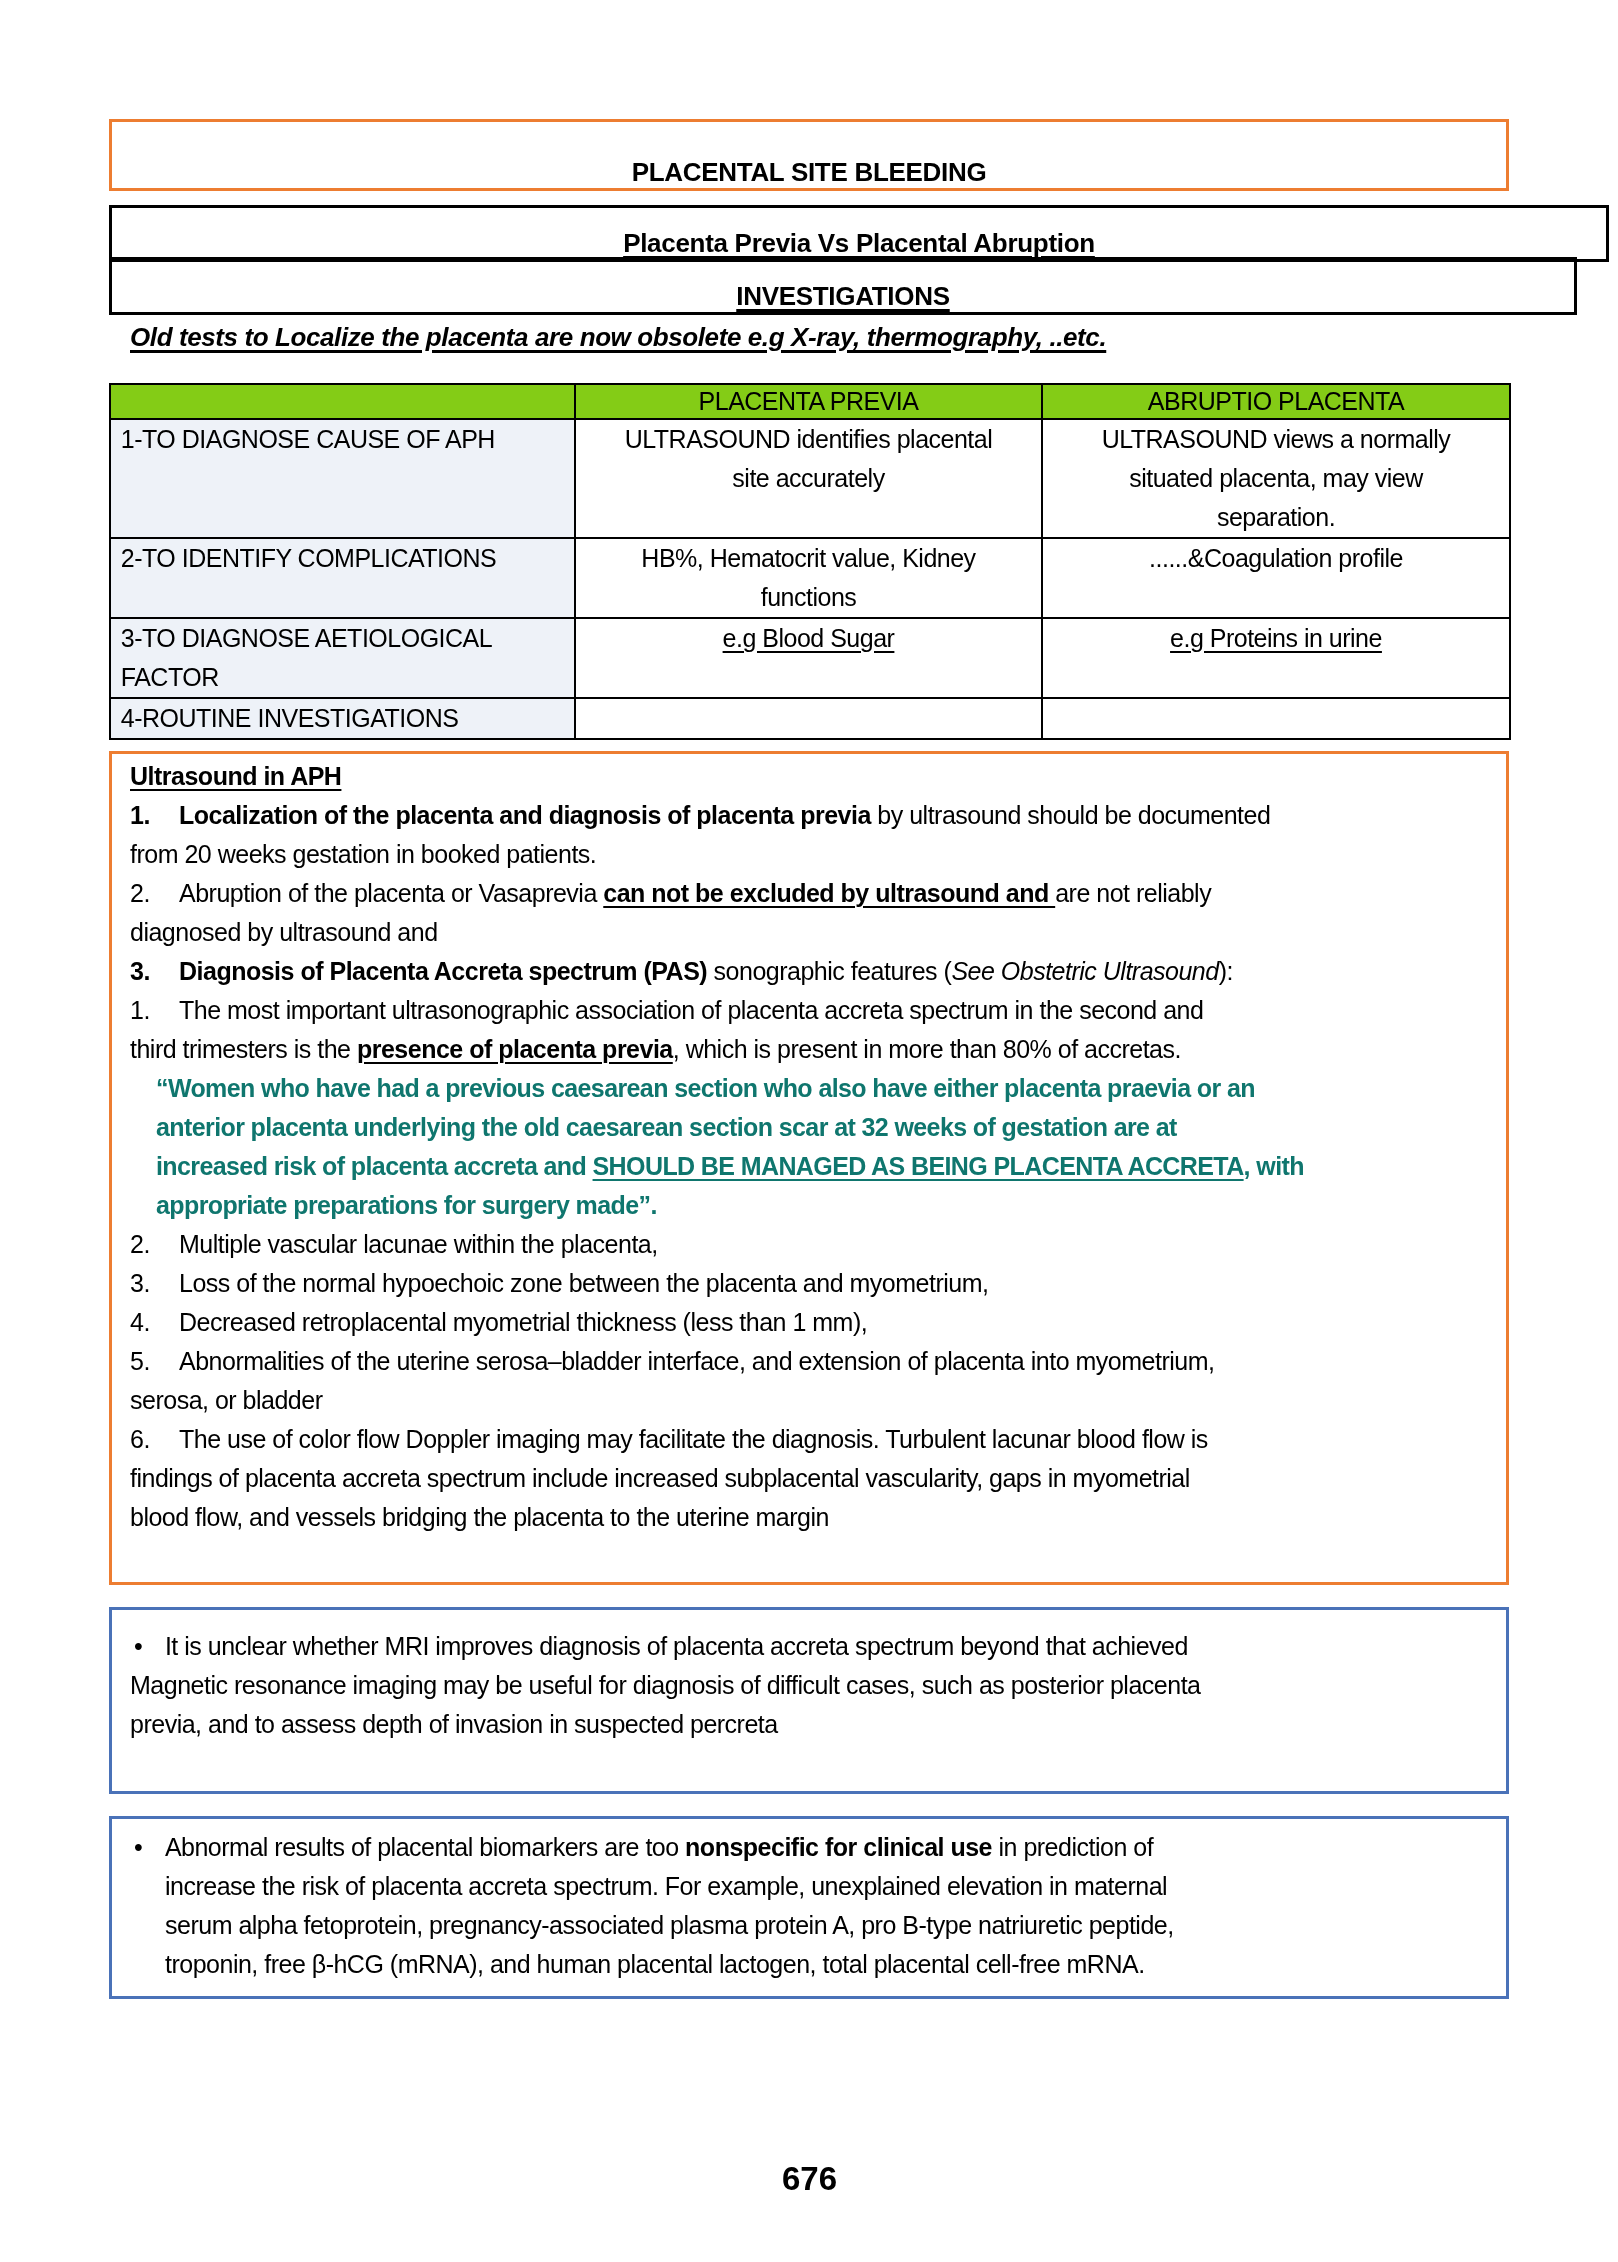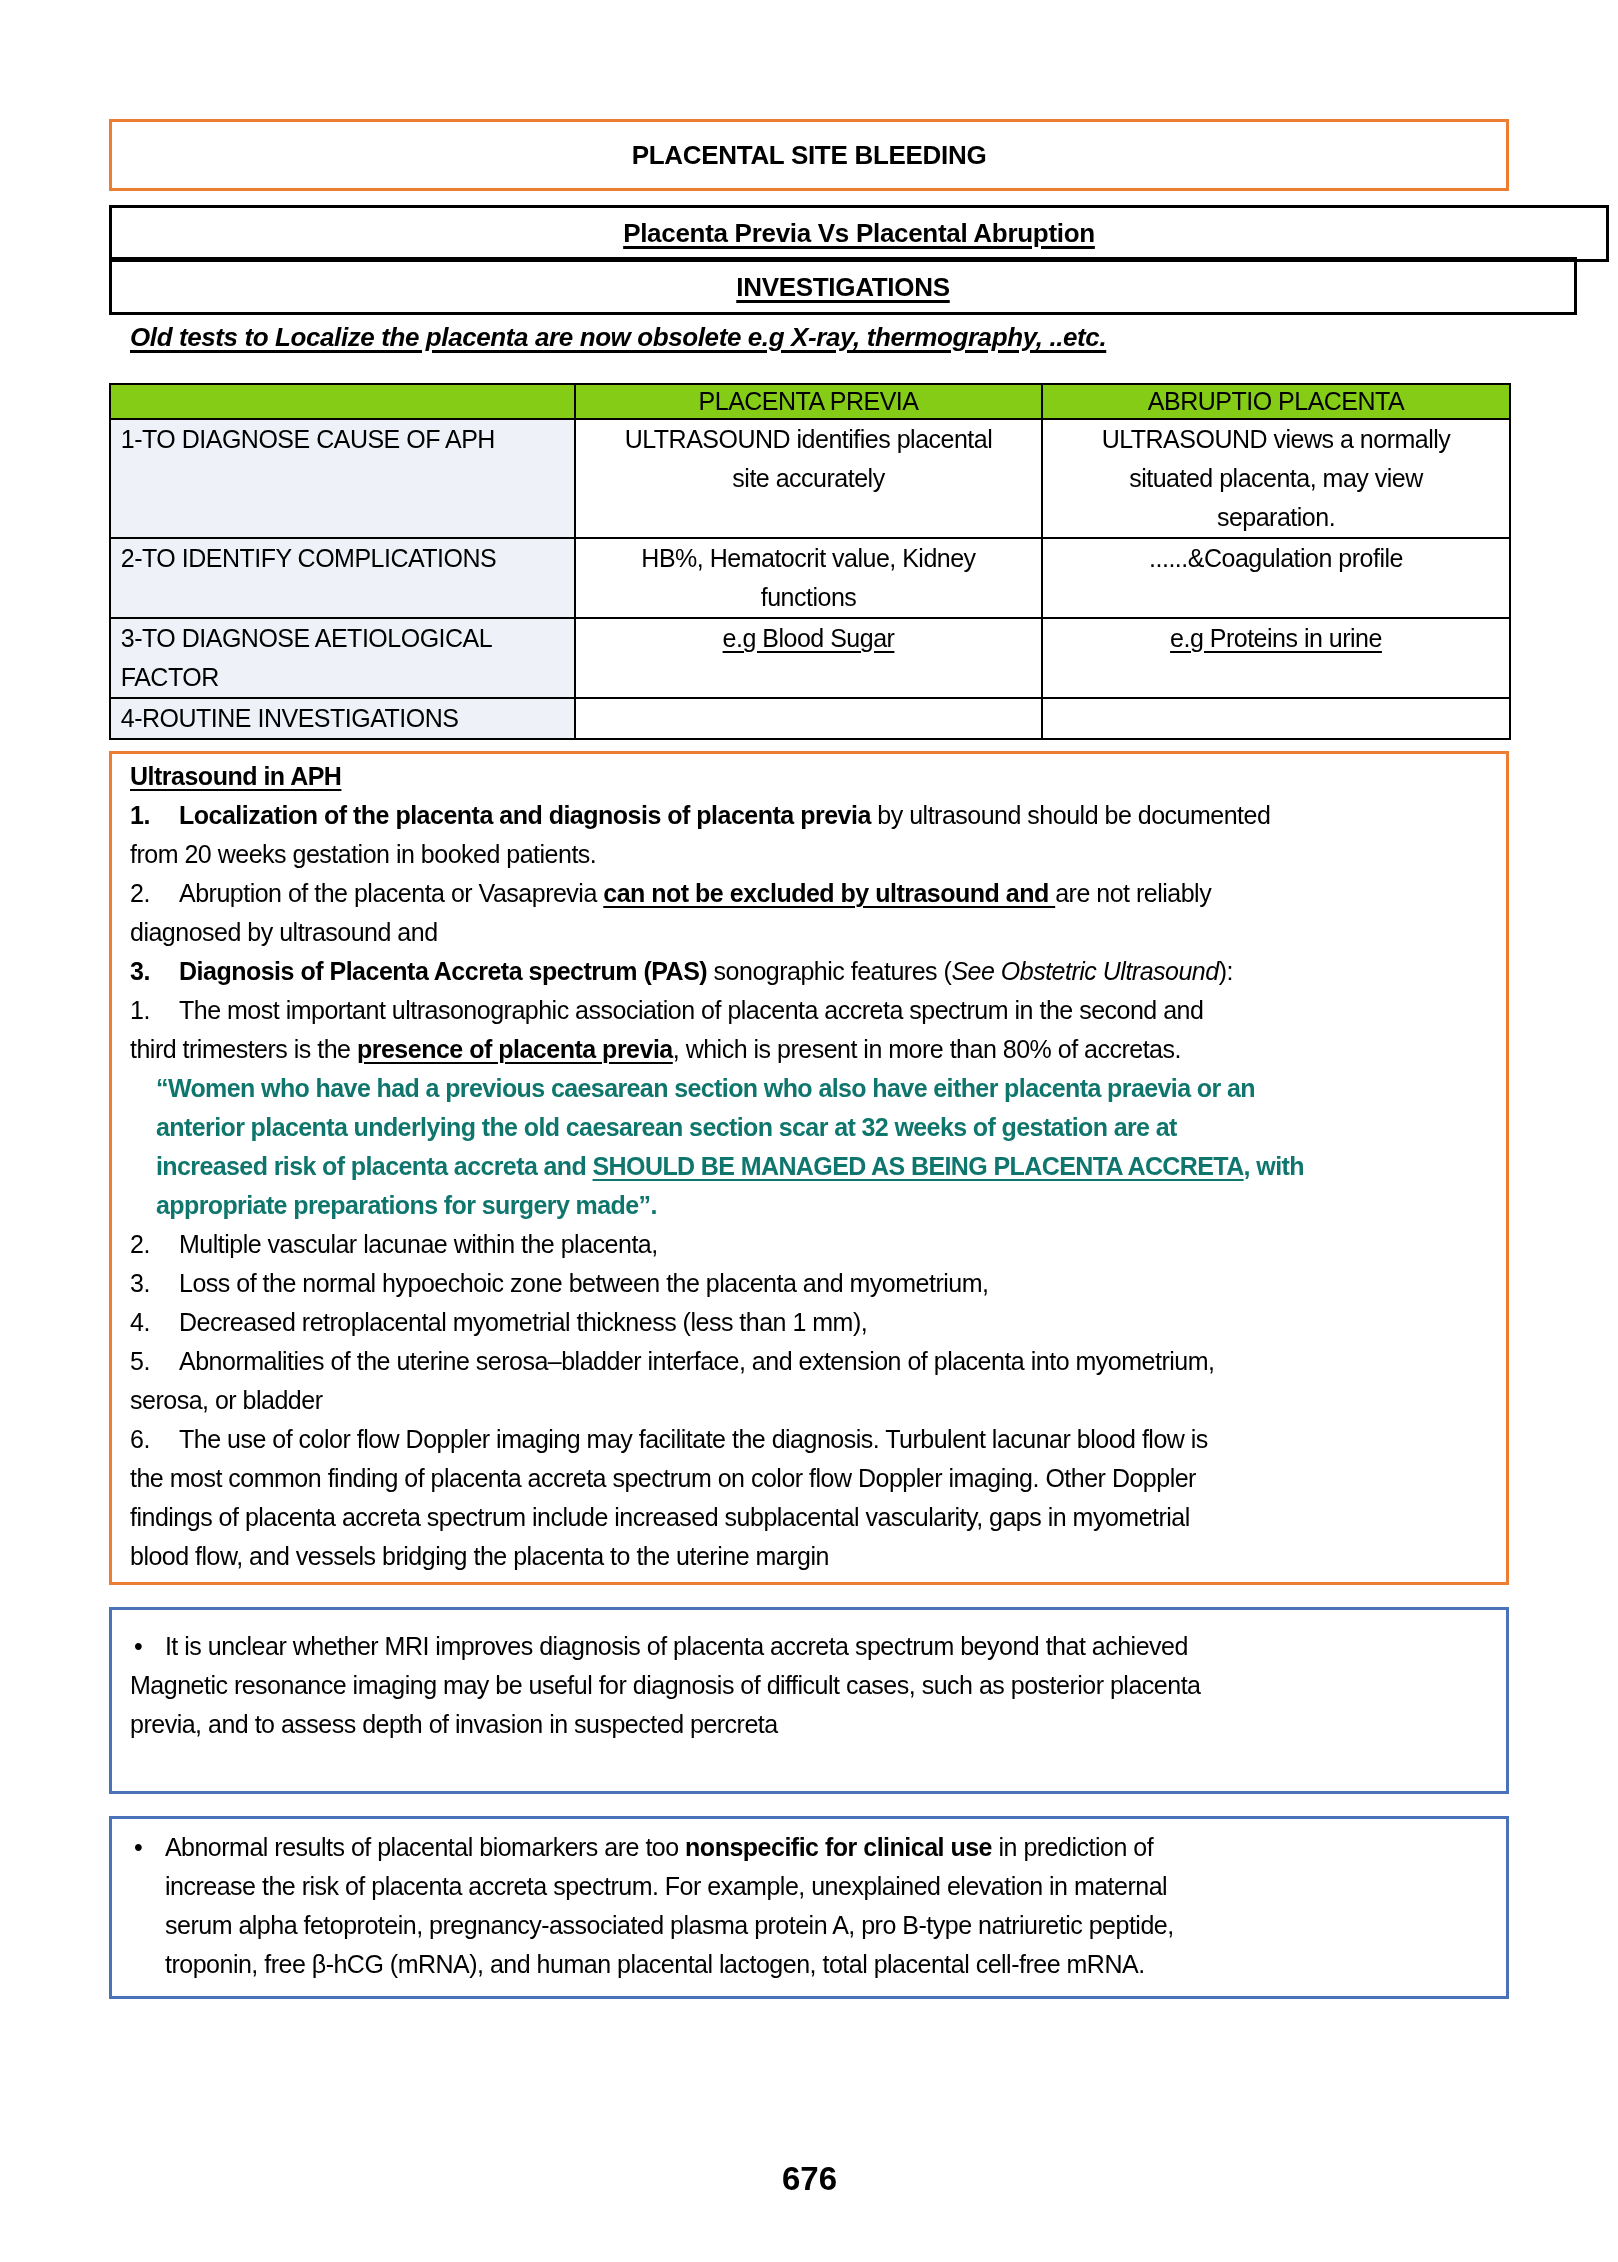--- a/index.html
+++ b/index.html
@@ -2,21 +2,21 @@
 <html><head>
 <meta charset="utf-8">
 <style>
   html, body { margin: 0; padding: 0; background: #ffffff; }
   body { width: 1619px; height: 2263px; position: relative; overflow: hidden;
          font-family: "Liberation Sans", "DejaVu Sans", sans-serif; color: #000; }
   .abs { position: absolute; box-sizing: border-box; }
   .orange-box { border: 3.9px solid #ed7d31; background: #fff; }
   .black-box { border: 3.9px solid #000; background: #fff; }
   .blue-box { border: 3.9px solid #4a72b8; background: #fff; }
-  .center-title { display: flex; align-items: center; justify-content: center;
+  .center-title { display: flex; align-items: flex-end; justify-content: center;
                   font-size: 26px; font-weight: bold; letter-spacing: -0.3px; }
   .u { text-decoration: underline; text-decoration-thickness: 2.9px; text-underline-offset: 3.9px; }
   .note-line { font-size: 26px; font-weight: bold; font-style: italic; letter-spacing: -0.4px;
                text-decoration: underline; text-decoration-thickness: 2.9px; text-underline-offset: 3.9px; white-space: nowrap; }
 
   
   .tbl { border-collapse: collapse; table-layout: fixed; position: absolute; left: 109px; top: 383px; width: 1400px; }
   .tbl td { border: 2.9px solid #000; font-size: 25px; letter-spacing: -0.5px; line-height: 39px;
             vertical-align: top; padding: 0 5.9px; }
   .tbl tr.hdr td { background: #84cc16; text-align: center; height: 33px; line-height: 33px; }
@@ -161,21 +161,20 @@
   <div class="ln">
     <span class="num">4.</span><span>Decreased retroplacental myometrial thickness (less than 1 mm),</span>
   </div>
   <div class="ln">
     <span class="num">5.</span><span>Abnormalities of the uterine serosa–bladder interface, and extension of placenta into myometrium,</span>
   </div>
   <div class="ln">serosa, or bladder</div>
   <div class="ln">
     <span class="num">6.</span><span>The use of color flow Doppler imaging may facilitate the diagnosis. Turbulent lacunar blood flow is</span>
   </div>
-  <div class="ln">the most common finding of placenta accreta spectrum on color flow Doppler imaging. Other Doppler</div>
   <div class="ln">findings of placenta accreta spectrum include increased subplacental vascularity, gaps in myometrial</div>
   <div class="ln">blood flow, and vessels bridging the placenta to the uterine margin</div>
 </div>
 
 <div class="abs blue-box" style="left:109px; top:1607px; width:1400px; height:187px;"></div>
 <div class="lines" style="left:130px; top:1627px;">
   <div class="ln">
     <span class="bullet">•</span><span>It is unclear whether MRI improves diagnosis of placenta accreta spectrum beyond that achieved</span>
   </div>
   <div class="ln">Magnetic resonance imaging may be useful for diagnosis of difficult cases, such as posterior placenta</div>

